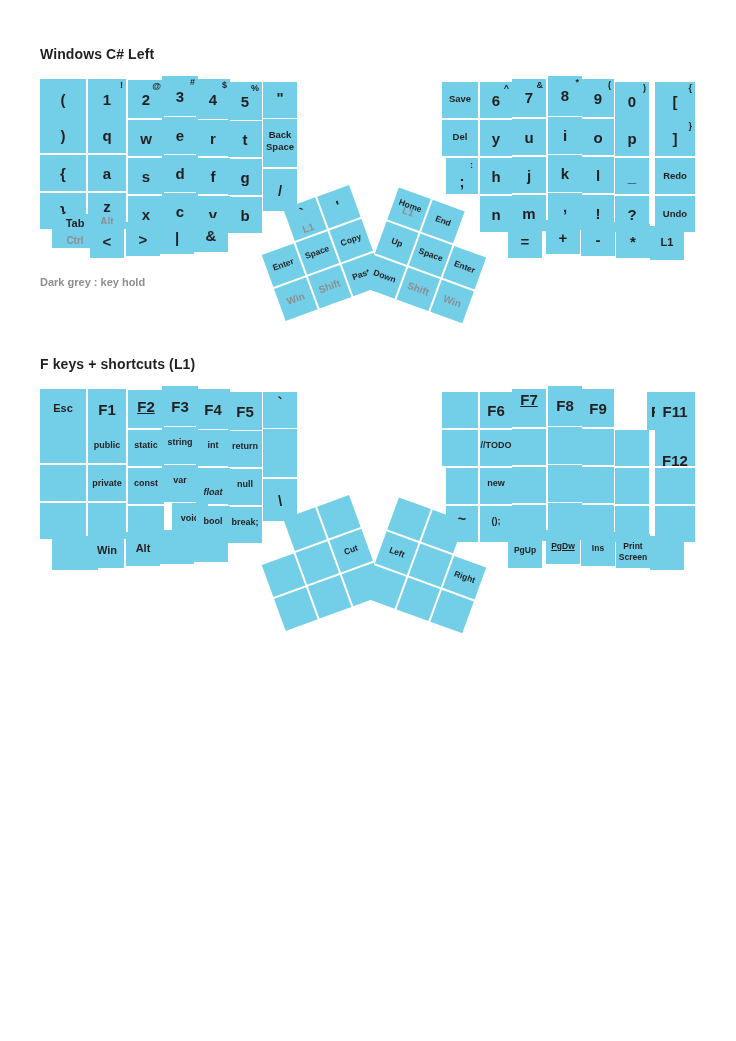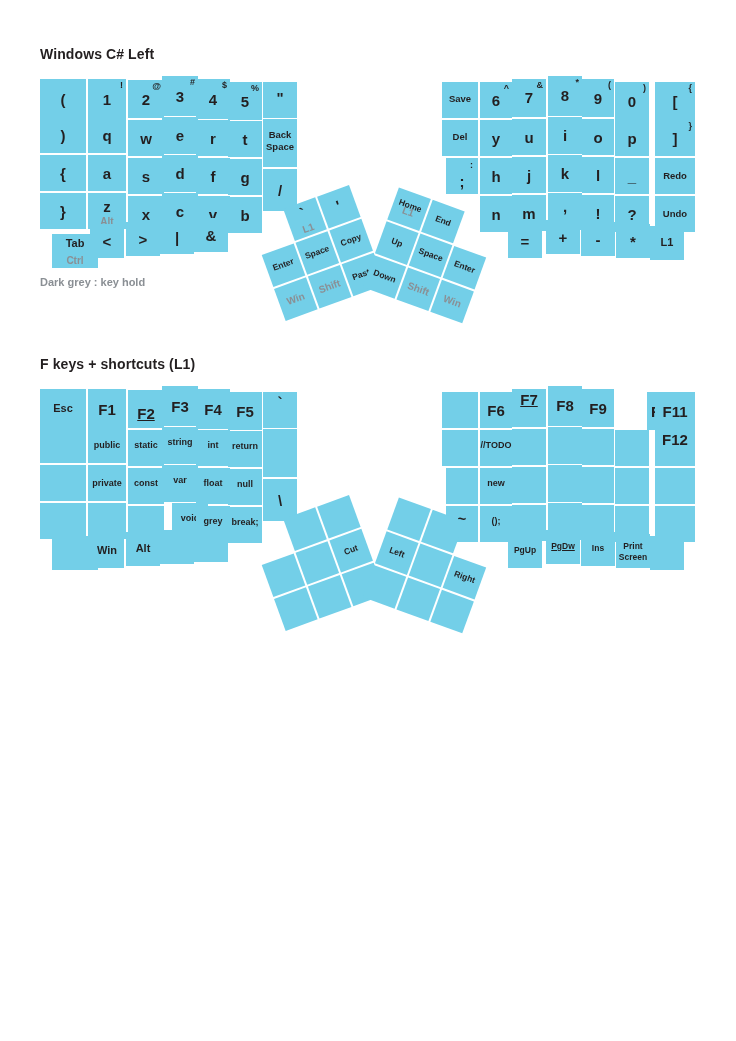--- a/index.html
+++ b/index.html
@@ -177,21 +177,21 @@
 <div class="key" style="left:162px; top:193px; width:36px; height:37px;">
   <span class="lbl g-main" style="top:11px;">c</span>
 </div>
 <div class="key" style="left:196px; top:196px; width:34px; height:36px;">
   <span class="lbl g-main" style="top:11px;">v</span>
 </div>
 <div class="key" style="left:228px; top:197px; width:34px; height:36px;">
   <span class="lbl g-main" style="top:11px;">b</span>
 </div>
 
-<div class="key" style="left:52px; top:234px; width:46px; height:34px;">
+<div class="key" style="left:52px; top:214px; width:46px; height:34px;">
   <span class="lbl g-main small" style="top:4px;">Tab</span>
   <span class="lbl g-hold">Ctrl</span>
 </div>
 <div class="key" style="left:90px; top:224px; width:34px; height:34px;">
   <span class="lbl g-main" style="top:10px;">&lt;</span>
 </div>
 <div class="key" style="left:126px; top:222px; width:34px; height:34px;">
   <span class="lbl g-main" style="top:10px;">&gt;</span>
 </div>
 <div class="key" style="left:160px; top:220px; width:34px; height:34px;">
@@ -370,21 +370,21 @@
 
 <div class="layer-title" style="left:40px; top:356px;">F keys + shortcuts (L1)</div>
 
 <div class="key" style="left:40px; top:389px; width:46px; height:40px;">
   <span class="lbl g-main small" style="top:14px;">Esc</span>
 </div>
 <div class="key" style="left:88px; top:389px; width:38px; height:40px;">
   <span class="lbl g-main" style="top:13px;">F1</span>
 </div>
 <div class="key" style="left:128px; top:390px; width:36px; height:38px;">
-  <span class="lbl g-main" style="top:16px;text-decoration:underline;">F2</span>
+  <span class="lbl g-main" style="top:9px;text-decoration:underline;">F2</span>
 </div>
 <div class="key" style="left:162px; top:386px; width:36px; height:40px;">
   <span class="lbl g-main" style="top:13px;">F3</span>
 </div>
 <div class="key" style="left:196px; top:389px; width:34px; height:40px;">
   <span class="lbl g-main" style="top:13px;">F4</span>
 </div>
 <div class="key" style="left:228px; top:392px; width:34px; height:38px;">
   <span class="lbl g-main" style="top:12px;">F5</span>
 </div>
@@ -420,40 +420,40 @@
 <div class="key" style="left:88px; top:465px; width:38px; height:36px;">
   <span class="lbl g-word" style="top:14px;">private</span>
 </div>
 <div class="key" style="left:128px; top:468px; width:36px; height:36px;">
   <span class="lbl g-word" style="top:11px;">const</span>
 </div>
 <div class="key" style="left:162px; top:465px; width:36px; height:37px;">
   <span class="lbl g-word" style="top:11px;">var</span>
 </div>
 <div class="key" style="left:196px; top:468px; width:34px; height:36px;">
-  <span class="lbl g-word" style="top:11px;">float</span>
+  <span class="lbl g-word" style="top:20px;font-style:italic;">float</span>
 </div>
 <div class="key" style="left:228px; top:469px; width:34px; height:36px;">
   <span class="lbl g-word" style="top:11px;">null</span>
 </div>
 
 <div class="key" style="left:40px; top:503px; width:46px; height:36px;">
   <span class="lbl g-word" style="top:14px;"></span>
 </div>
 <div class="key" style="left:88px; top:503px; width:38px; height:36px;">
   <span class="lbl g-word" style="top:14px;"></span>
 </div>
 <div class="key" style="left:128px; top:506px; width:36px; height:36px;">
   <span class="lbl g-word" style="top:11px;"></span>
 </div>
 <div class="key" style="left:172px; top:503px; width:36px; height:37px;">
   <span class="lbl g-word" style="top:11px;">void</span>
 </div>
 <div class="key" style="left:196px; top:506px; width:34px; height:36px;">
-  <span class="lbl g-word" style="top:11px;">grey</span>
+  <span class="lbl g-word" style="top:11px;">bool</span>
 </div>
 <div class="key" style="left:228px; top:507px; width:34px; height:36px;">
   <span class="lbl g-word" style="top:11px;">break;</span>
 </div>
 <div class="key" style="left:263px; top:479px; width:34px; height:42px;">
   <span class="lbl g-main" style="top:14px;">\</span>
 </div>
 
 <div class="key" style="left:52px; top:536px; width:46px; height:34px;">
   <span class="lbl g-main small" style="top:11px;"></span>
@@ -532,21 +532,21 @@
 <div class="key" style="left:548px; top:427px; width:34px; height:37px;">
   <span class="lbl g-word" style="top:11px;"></span>
 </div>
 <div class="key" style="left:582px; top:429px; width:32px; height:36px;">
   <span class="lbl g-word" style="top:11px;"></span>
 </div>
 <div class="key" style="left:615px; top:430px; width:34px; height:36px;">
   <span class="lbl g-word" style="top:11px;"></span>
 </div>
 <div class="key" style="left:655px; top:430px; width:40px; height:36px;">
-  <span class="lbl g-main" style="top:2px;">F12</span>
+  <span class="lbl g-main" style="top:23px;">F12</span>
 </div>
 
 <div class="key" style="left:446px; top:468px; width:32px; height:36px;">
   <span class="lbl g-word" style="top:14px;"></span>
 </div>
 <div class="key" style="left:480px; top:468px; width:32px; height:36px;">
   <span class="lbl g-word" style="top:11px;">new</span>
 </div>
 <div class="key" style="left:512px; top:467px; width:34px; height:36px;">
   <span class="lbl g-word" style="top:11px;"></span>

